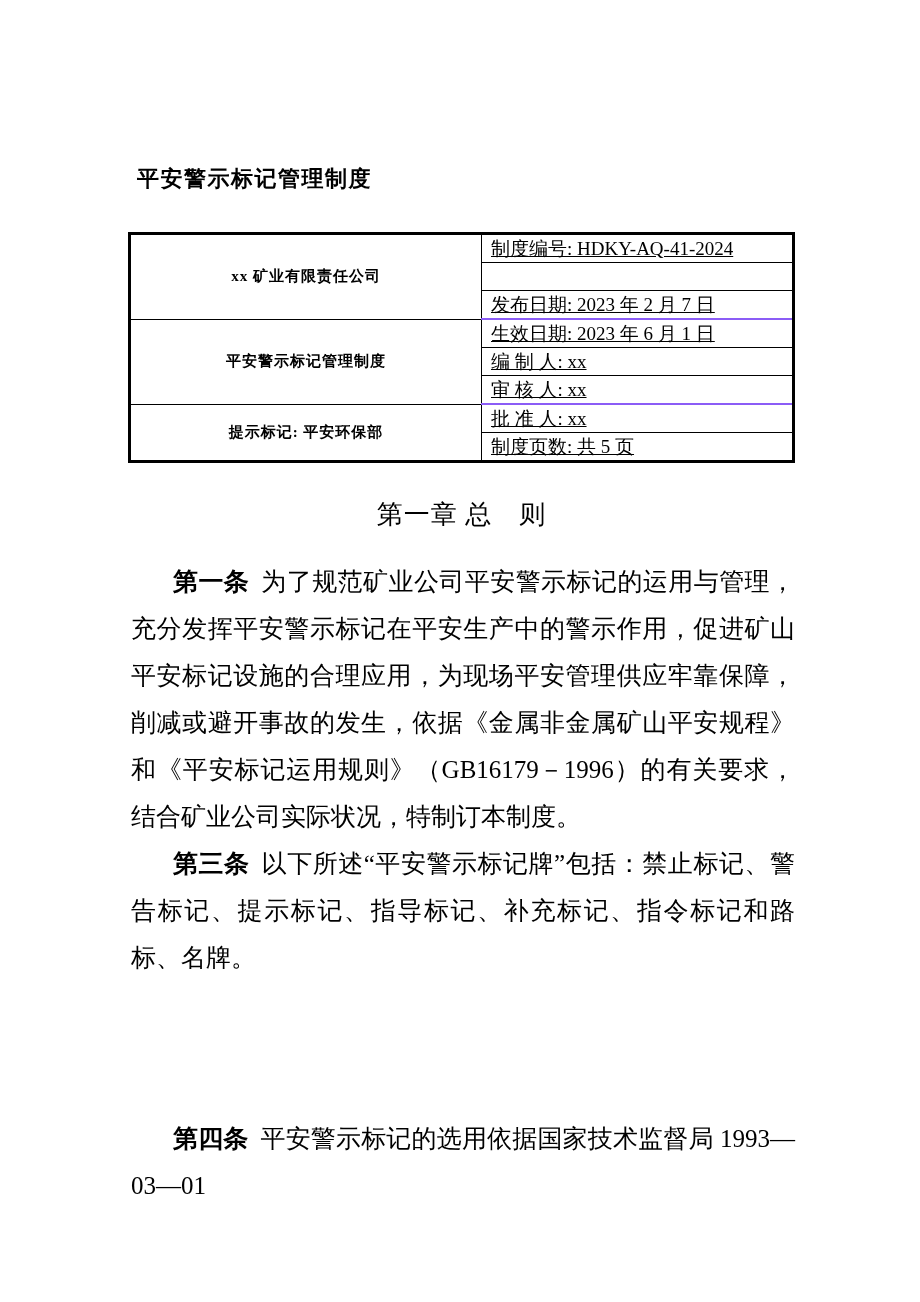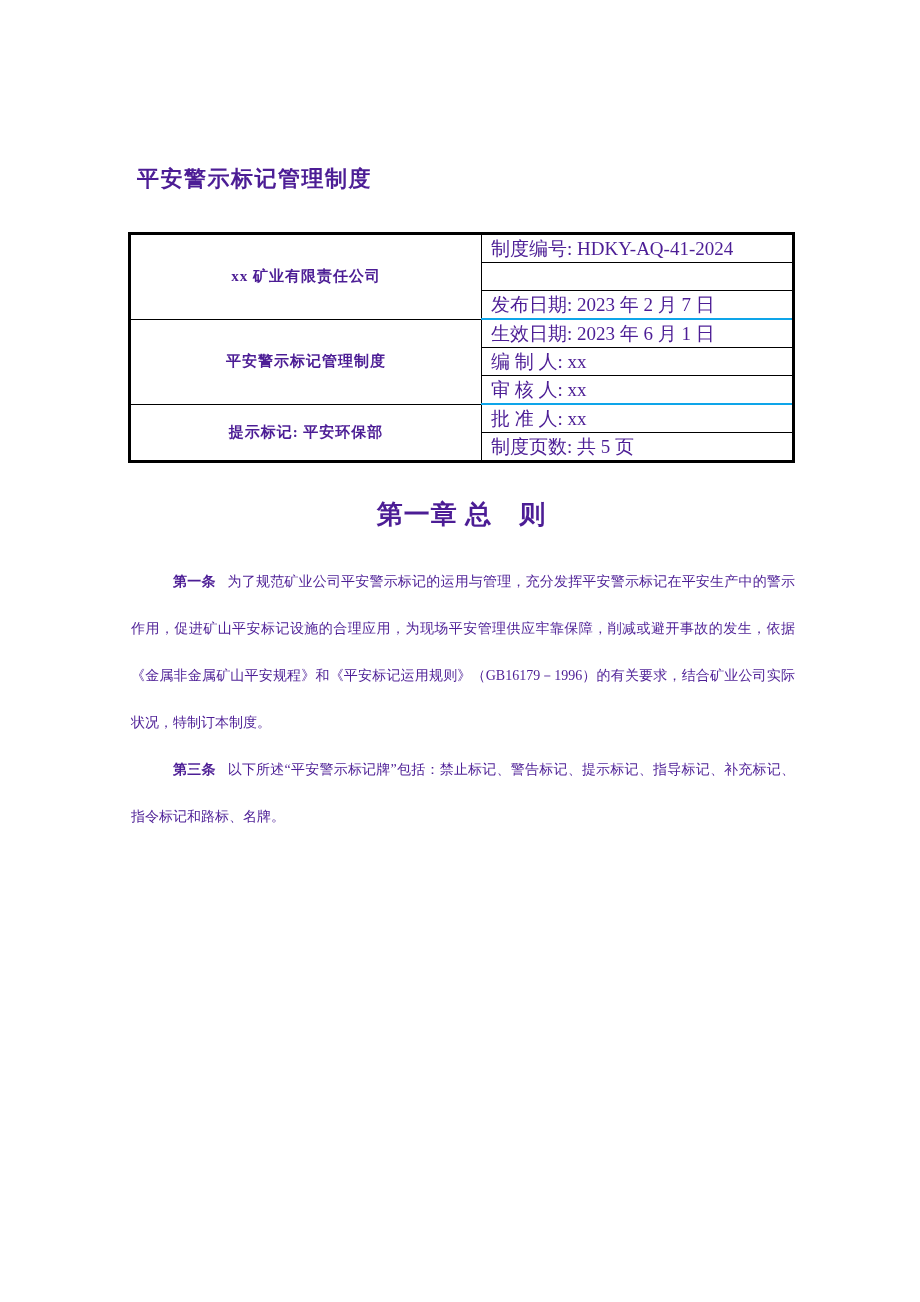--- a/index.html
+++ b/index.html
@@ -1,21 +1,21 @@
 <!DOCTYPE html>
 <html><head>
 <meta charset="utf-8">
 <style>
   html,body{margin:0;padding:0;background:#ffffff;}
   .page{
     position:relative;
     width:920px;height:1302px;
     background:#ffffff;
     font-family:"Liberation Serif","DejaVu Serif",serif;
-    color:#4c1d95;
+    color:#000000;
     overflow:hidden;
   }
   .doc-title{
     position:absolute;left:137px;top:164px;
     font-size:22px;font-weight:bold;letter-spacing:1.5px;
     white-space:nowrap;
   }
   table.info{
     position:absolute;left:128px;top:232px;
     width:667px;
@@ -31,35 +31,35 @@
     overflow:hidden;
     white-space:nowrap;
   }
   table.info col.c-left{width:352px;}
   table.info td.lc{
     font-weight:bold;
     font-size:15px;
     text-align:center;
     letter-spacing:1px;
   }
-  table.info td.rc{padding:0 4px 0 9px;}
-  table.info tr.sep td{border-bottom:2px solid #0ea5e9;}
+  table.info td.rc{padding:0 4px 0 9px;text-decoration:underline;}
+  table.info tr.sep td{border-bottom:2px solid #8b5cf6;}
   .chapter-heading{
     position:absolute;left:128px;width:667px;
     text-align:center;
-    font-size:26px;font-weight:bold;
+    font-size:26px;font-weight:normal;
     line-height:36px;
     letter-spacing:1px;
     white-space:nowrap;
   }
   .h1{top:497px;}
   .h2{top:1050px;}
   .body-block{
     position:absolute;left:131px;width:664px;
-    font-size:14px;
+    font-size:25px;
     line-height:47px;
     text-align:justify;
   }
   .body-1{top:558px;}
   .body-2{top:1115px;}
   .body-block p{margin:0;text-indent:42px;}
   .lead{font-weight:bold;padding-right:12px;}
 </style>
 </head>
 <body>
@@ -109,14 +109,19 @@
   <div class="body-block body-1">
     <p>
       <span class="lead">第一条</span><span>为了规范矿业公司平安警示标记的运用与管理，充分发挥平安警示标记在平安生产中的警示作用，促进矿山平安标记设施的合理应用，为现场平安管理供应牢靠保障，削减或避开事故的发生，依据《金属非金属矿山平安规程》和《平安标记运用规则》（GB16179－1996）的有关要求，结合矿业公司实际状况，特制订本制度。</span>
     </p>
     <p>
       <span class="lead">第三条</span><span>以下所述“平安警示标记牌”包括：禁止标记、警告标记、提示标记、指导标记、补充标记、指令标记和路标、名牌。</span>
     </p>
   </div>
 
 
+  <div class="body-block body-2">
+    <p>
+      <span class="lead">第四条</span><span>平安警示标记的选用依据国家技术监督局 1993—03—01</span>
+    </p>
+  </div>
 
 </div>
 
 </body></html>

